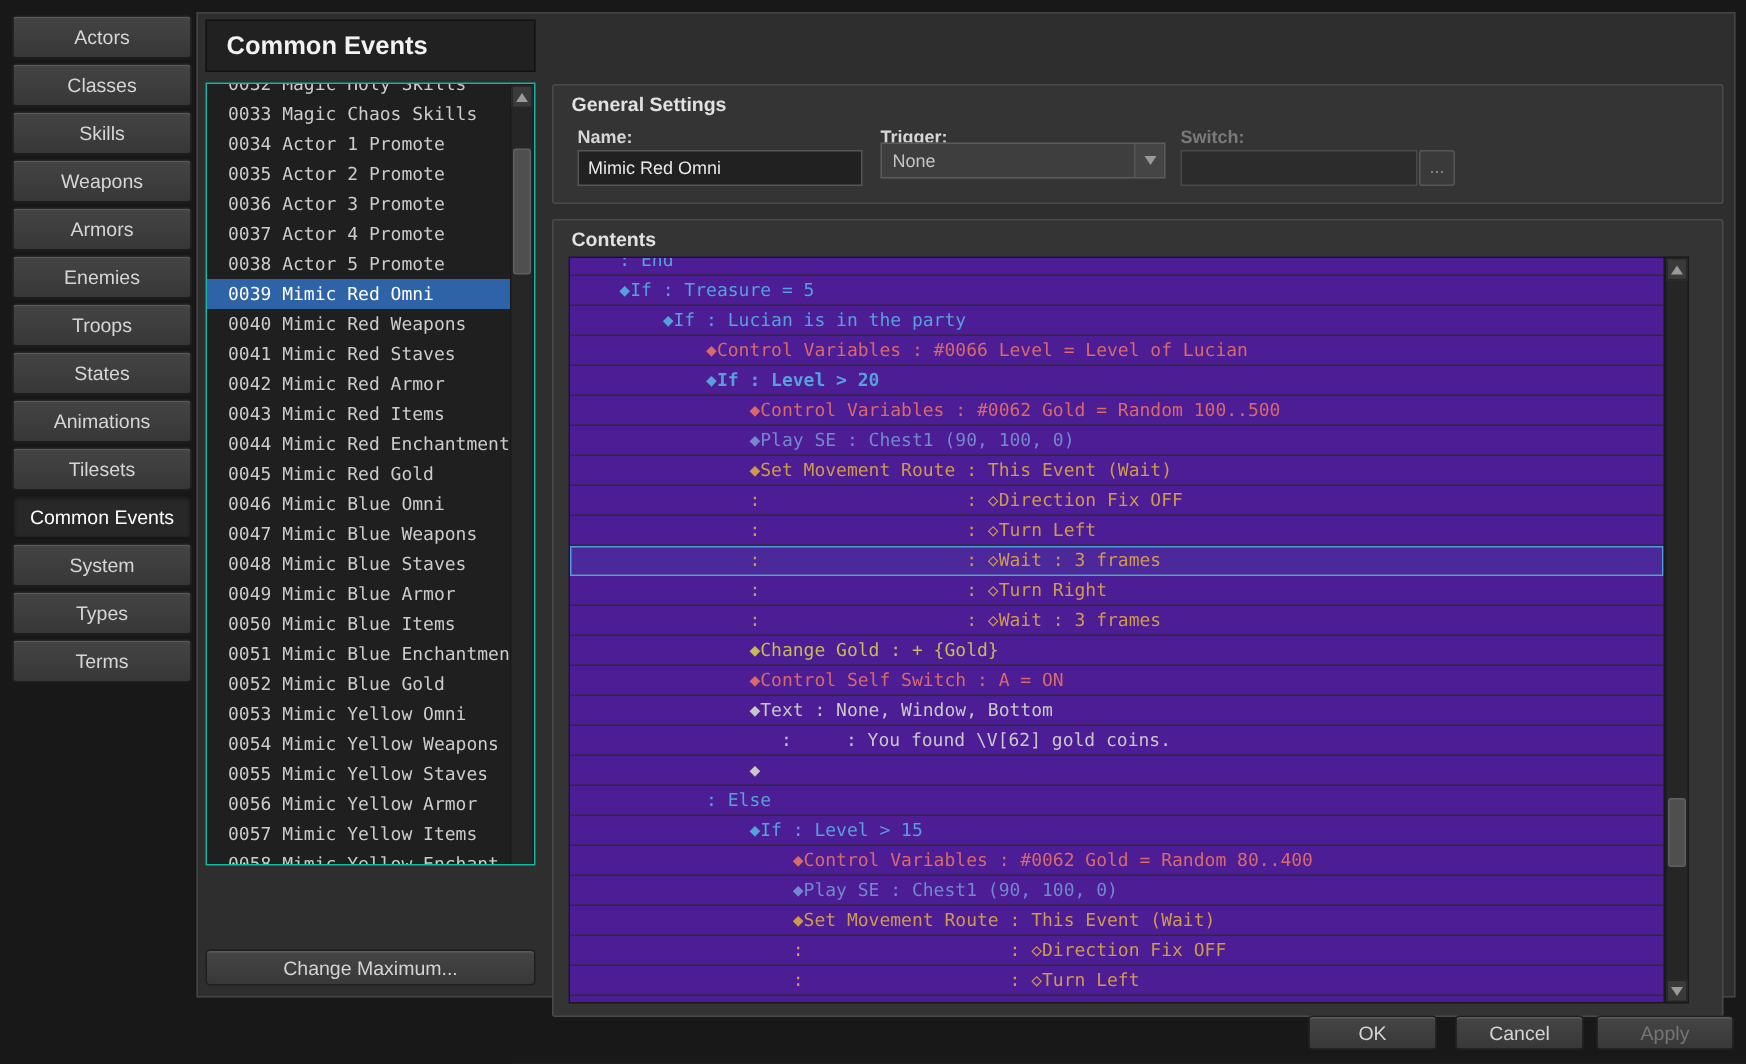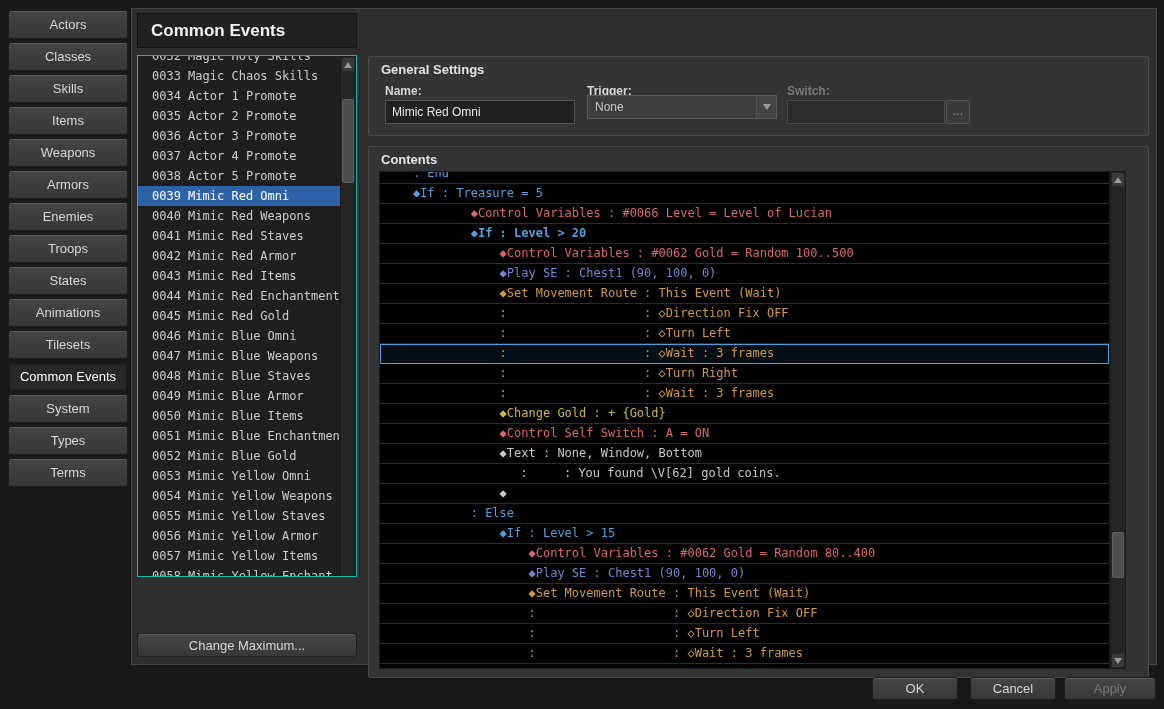--- a/index.html
+++ b/index.html
@@ -73,21 +73,21 @@
                 border-left:1px solid #555; background:#454545;
                 display:flex; align-items:center; justify-content:center; box-sizing:border-box; }
   .disabled-input { position:absolute; background:#2c2c2c; border:1px solid #494949;
                     box-sizing:border-box; }
   .browse-btn { position:absolute; background:#3a3a3a; border:1px solid #565656;
                 color:#909090; font-size:12px; line-height:10px; text-align:center;
                 box-sizing:border-box; border-radius:2px; }
 
   
   #contents-list { position:absolute; left:10px; top:24px; width:731px; height:498px;
-                   background:#000000; border:1px solid #191919; box-sizing:border-box;
+                   background:#4c1d95; border:1px solid #191919; box-sizing:border-box;
                    overflow:hidden; }
   #content-rows { margin-top:-8px; }
   .cline { height:20px; line-height:19px; white-space:pre; overflow:hidden;
            font-family:"DejaVu Sans Mono", monospace; font-size:12px;
            border-bottom:1px solid #2c2c2c; box-sizing:border-box; padding-left:4px; }
   .cline.selected { outline:1px solid #4f9ede; outline-offset:-1px;
                     background:rgba(80,140,210,0.10); }
   #ct-scroll { left:741px; top:24px; width:16px; height:498px; }
 
   
@@ -102,21 +102,20 @@
 </style>
 </head>
 <body>
 
 <div class="screen">
 
   <div id="sidebar">
       <div class="tab">Actors</div>
       <div class="tab">Classes</div>
       <div class="tab">Skills</div>
-      <div class="tab">Items</div>
       <div class="tab">Weapons</div>
       <div class="tab">Armors</div>
       <div class="tab">Enemies</div>
       <div class="tab">Troops</div>
       <div class="tab">States</div>
       <div class="tab">Animations</div>
       <div class="tab">Tilesets</div>
       <div class="tab selected">Common Events</div>
       <div class="tab">System</div>
       <div class="tab">Types</div>
@@ -191,20 +190,21 @@
       <div class="browse-btn" style="left:577px; top:43px; width:24px; height:24px; line-height:20px;">...</div>
     </div>
 
     <div id="contents-box" class="groupbox">
       <div class="gtitle">Contents</div>
 
       <div id="contents-list">
         <div id="content-rows">
             <div class="cline" style="color: rgb(88, 160, 220);">    : End</div>
             <div class="cline" style="color: rgb(88, 160, 220);">    ◆If : Treasure = 5</div>
+            <div class="cline" style="color: rgb(88, 160, 220);">        ◆If : Lucian is in the party</div>
             <div class="cline" style="color: rgb(217, 106, 106);">            ◆Control Variables : #0066 Level = Level of Lucian</div>
             <div class="cline" style="color: rgb(88, 160, 220); font-weight: bold;">            ◆If : Level &gt; 20</div>
             <div class="cline" style="color: rgb(217, 106, 106);">                ◆Control Variables : #0062 Gold = Random 100..500</div>
             <div class="cline" style="color: rgb(116, 137, 205);">                ◆Play SE : Chest1 (90, 100, 0)</div>
             <div class="cline" style="color: rgb(207, 154, 78);">                ◆Set Movement Route : This Event (Wait)</div>
             <div class="cline" style="color: rgb(207, 154, 78);">                :                   : ◇Direction Fix OFF</div>
             <div class="cline" style="color: rgb(207, 154, 78);">                :                   : ◇Turn Left</div>
             <div class="cline selected" style="color: rgb(207, 154, 78);">                :                   : ◇Wait : 3 frames</div>
             <div class="cline" style="color: rgb(207, 154, 78);">                :                   : ◇Turn Right</div>
             <div class="cline" style="color: rgb(207, 154, 78);">                :                   : ◇Wait : 3 frames</div>

